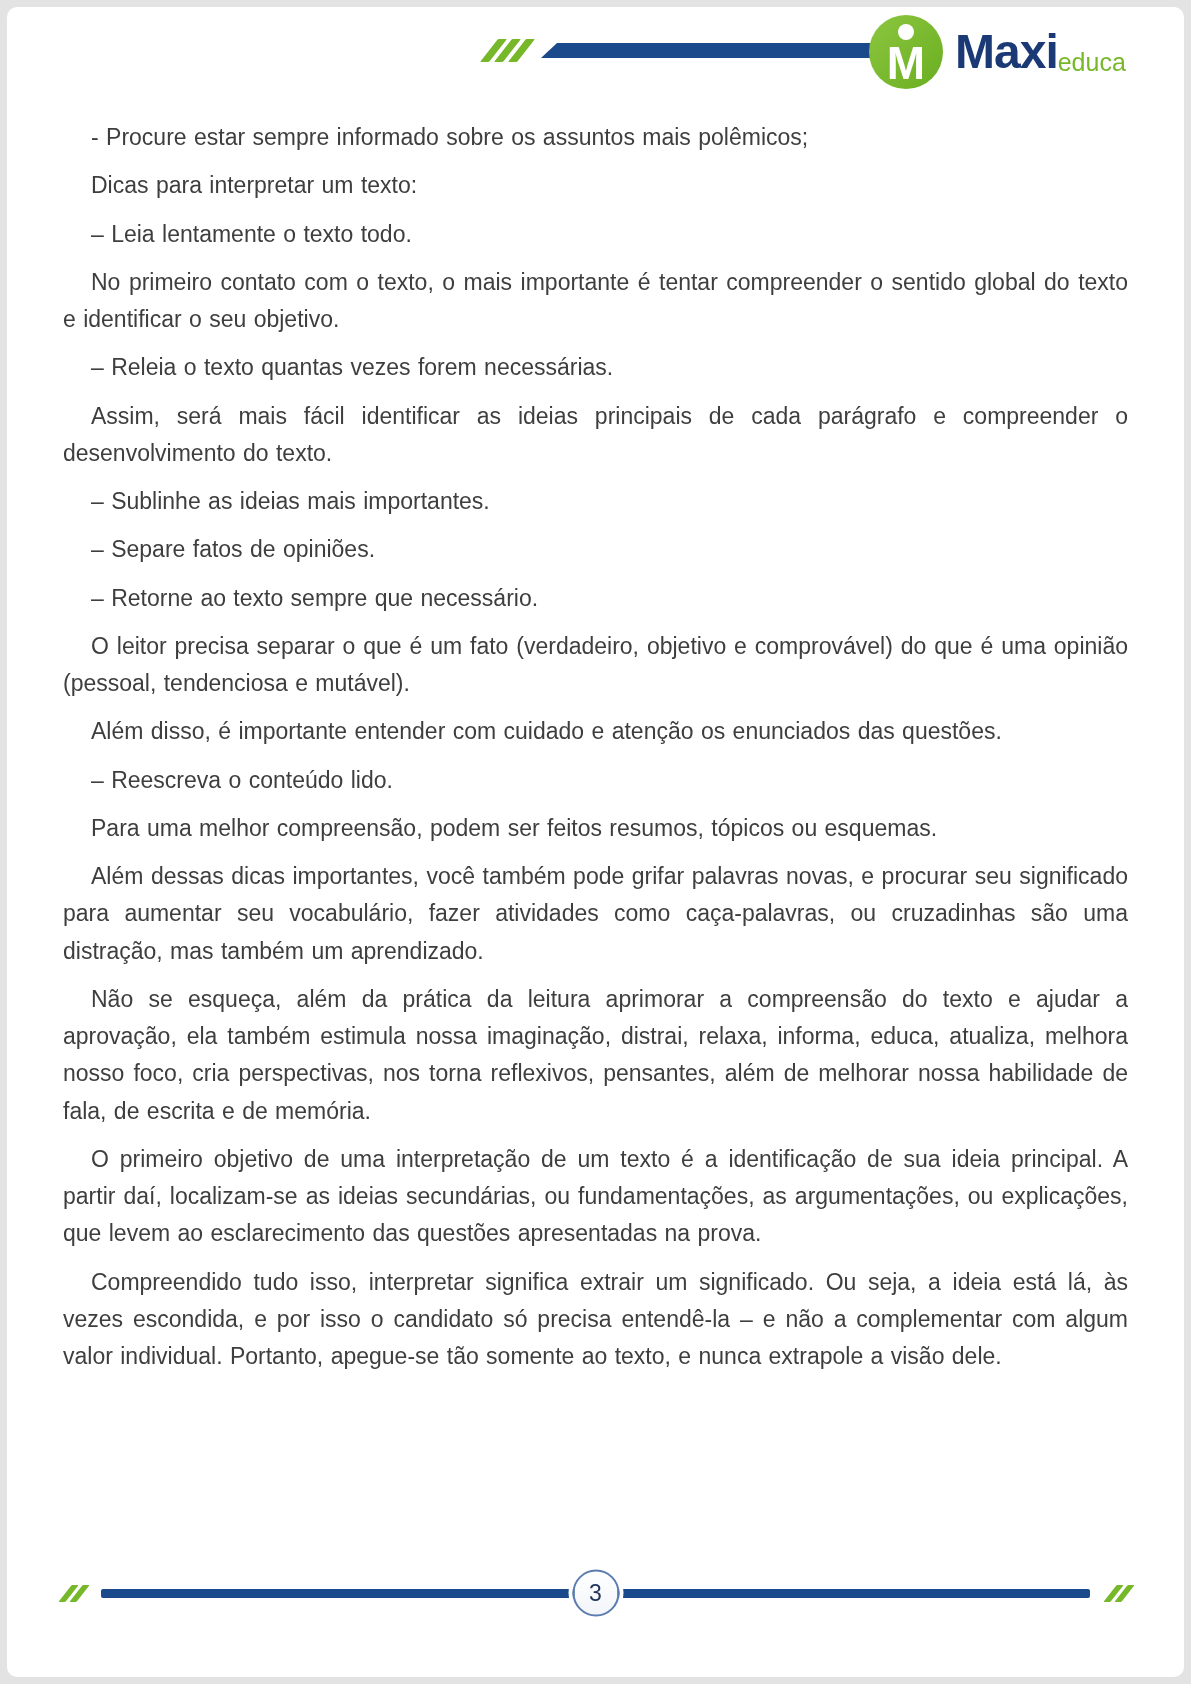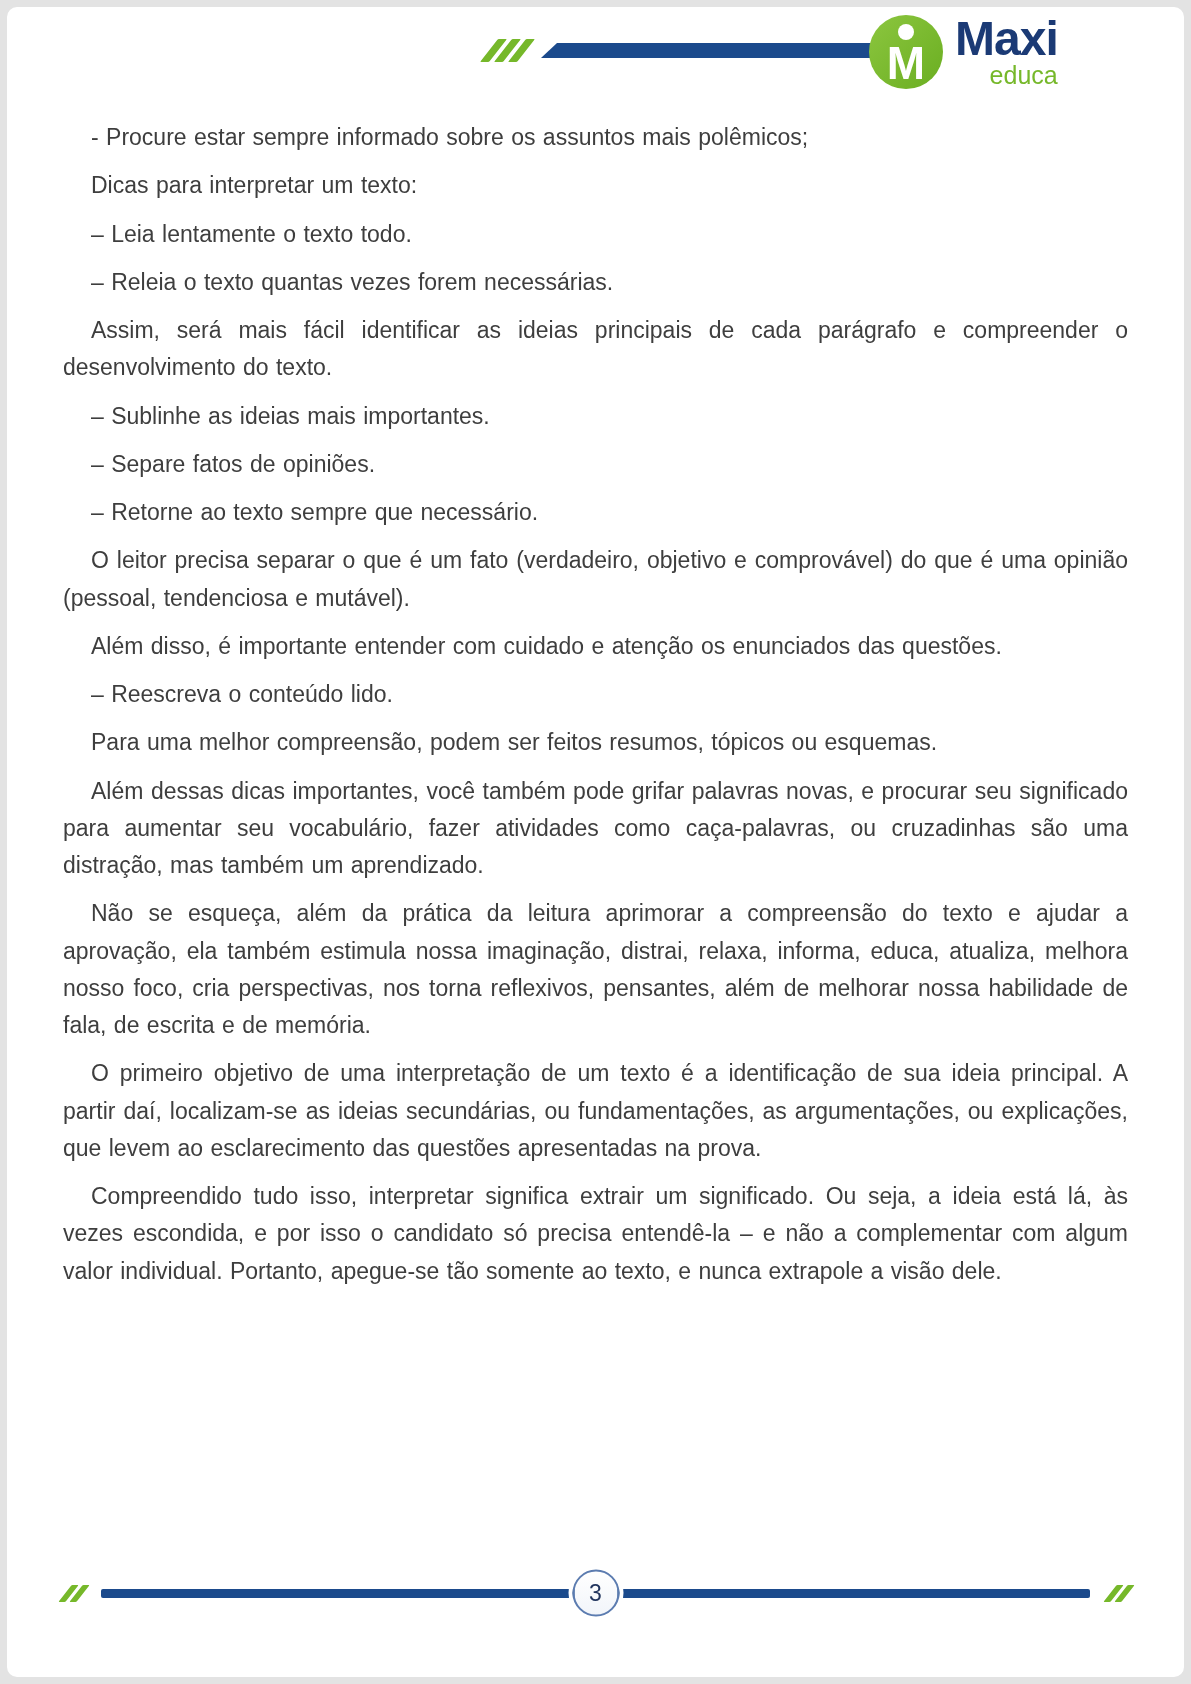--- a/index.html
+++ b/index.html
@@ -88,21 +88,21 @@
     width: 100%;
     text-align: center;
     color: #ffffff;
     font-weight: bold;
     font-size: 46px;
     line-height: 1;
   }
 
   .logo-text {
     display: flex;
-    flex-direction: column;
+    flex-direction: row;
     align-items: flex-end;
   }
 
   .logo-title {
     color: #1b3a75;
     font-size: 48px;
     font-weight: bold;
     line-height: 0.95;
     letter-spacing: -1px;
   }
@@ -203,20 +203,21 @@
         <span class="logo-title">Maxi</span>
         <span class="logo-subtitle">educa</span>
       </div>
     </div>
   </header>
 
   <main class="content">
     <p>- Procure estar sempre informado sobre os assuntos mais polêmicos;</p>
     <p>Dicas para interpretar um texto:</p>
     <p>– Leia lentamente o texto todo.</p>
+    <p>No primeiro contato com o texto, o mais importante é tentar compreender o sentido global do texto e identificar o seu objetivo.</p>
     <p>– Releia o texto quantas vezes forem necessárias.</p>
     <p>Assim, será mais fácil identificar as ideias principais de cada parágrafo e compreender o desenvolvimento do texto.</p>
     <p>– Sublinhe as ideias mais importantes.</p>
     <p>– Separe fatos de opiniões.</p>
     <p>– Retorne ao texto sempre que necessário.</p>
     <p>O leitor precisa separar o que é um fato (verdadeiro, objetivo e comprovável) do que é uma opinião (pessoal, tendenciosa e mutável).</p>
     <p>Além disso, é importante entender com cuidado e atenção os enunciados das questões.</p>
     <p>– Reescreva o conteúdo lido.</p>
     <p>Para uma melhor compreensão, podem ser feitos resumos, tópicos ou esquemas.</p>
     <p>Além dessas dicas importantes, você também pode grifar palavras novas, e procurar seu significado para aumentar seu vocabulário, fazer atividades como caça-palavras, ou cruzadinhas são uma distração, mas também um aprendizado.</p>

